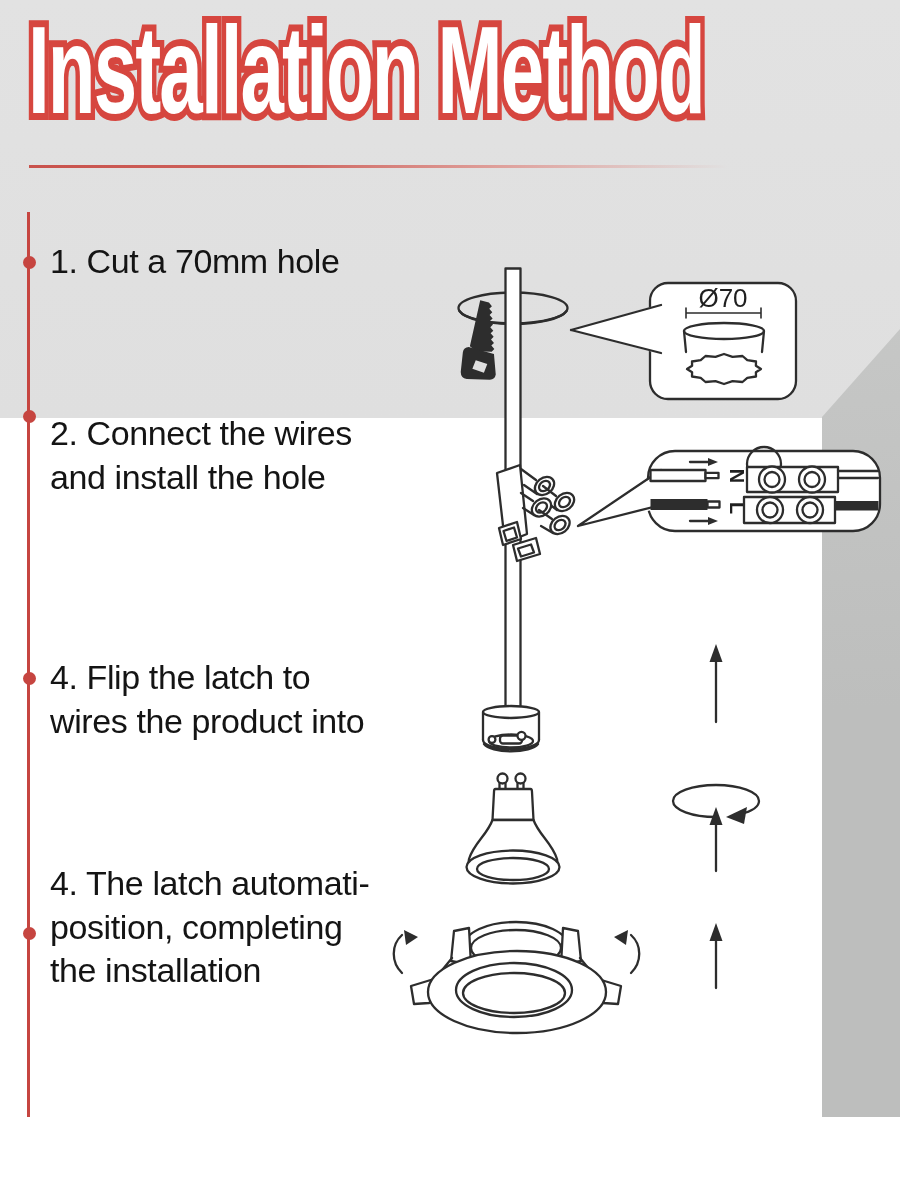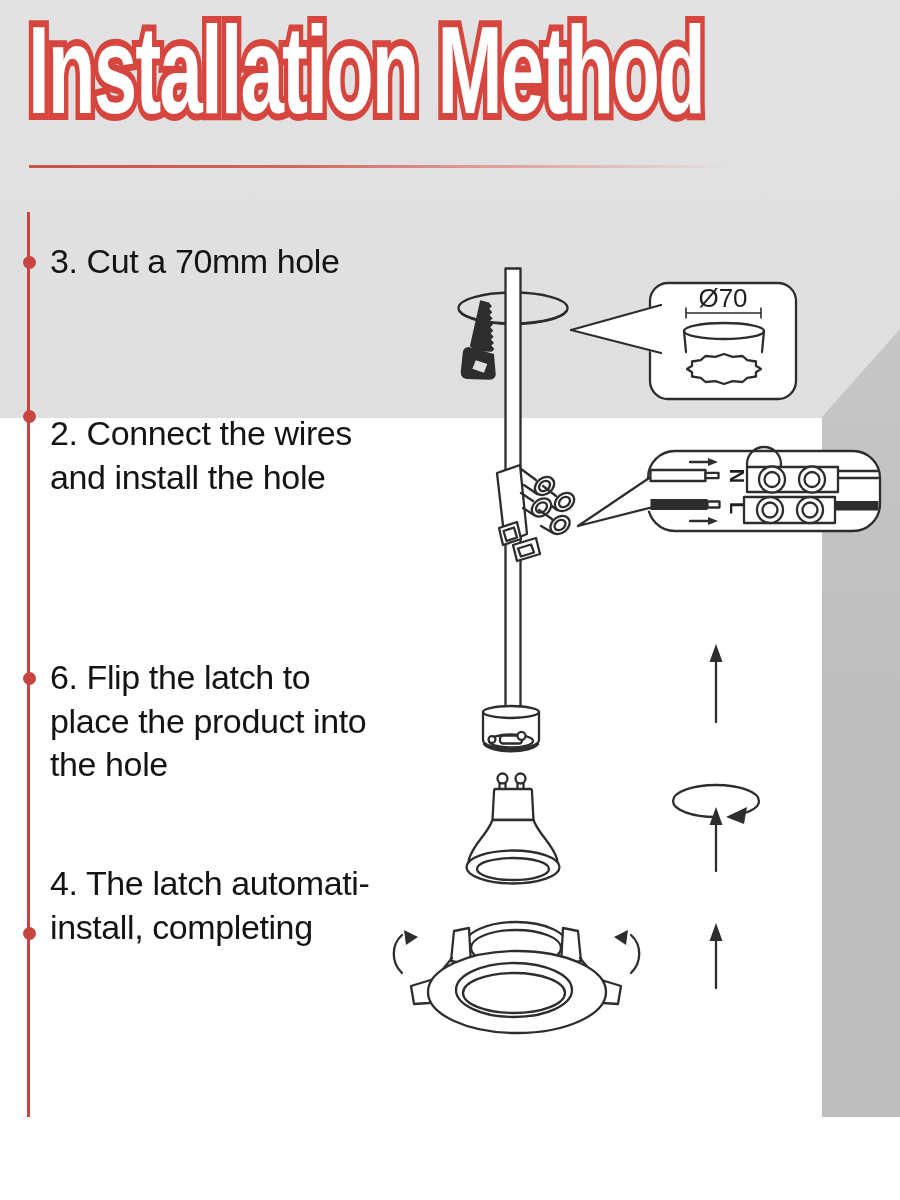--- a/index.html
+++ b/index.html
@@ -62,34 +62,34 @@
   </div>
   <div class="divider"></div>
 
   <div class="rail"></div>
   <div class="dot" style="top:255.5px"></div>
   <div class="dot" style="top:409.5px"></div>
   <div class="dot" style="top:671.5px"></div>
   <div class="dot" style="top:926.5px"></div>
 
   <div class="step" style="top:240px">
-    <span class="sline">3. Cut a 70mm hole</span>
+    <span class="sline">1. Cut a 70mm hole</span>
   </div>
   <div class="step" style="top:412px">
     <span class="sline">2. Connect the wires</span>
     <span class="sline">and install the hole</span>
   </div>
   <div class="step" style="top:656px">
-    <span class="sline">6. Flip the latch to</span>
-    <span class="sline">place the product into</span>
-    <span class="sline">the hole</span>
+    <span class="sline">4. Flip the latch to</span>
+    <span class="sline">wires the product into</span>
   </div>
   <div class="step" style="top:862px">
     <span class="sline">4. The latch automati-</span>
-    <span class="sline">install, completing</span>
+    <span class="sline">position, completing</span>
+    <span class="sline">the installation</span>
   </div>
 
   <svg class="diagram" width="900" height="1200" viewBox="0 0 900 1200">
 
     <g>
       <ellipse class="ln" cx="513" cy="308" rx="54.5" ry="15.5"></ellipse>
       <path class="ln" d="M 459.5,311 A 54.5 16 0 0 0 566.5,311"></path>
     </g>
 
     <g>

